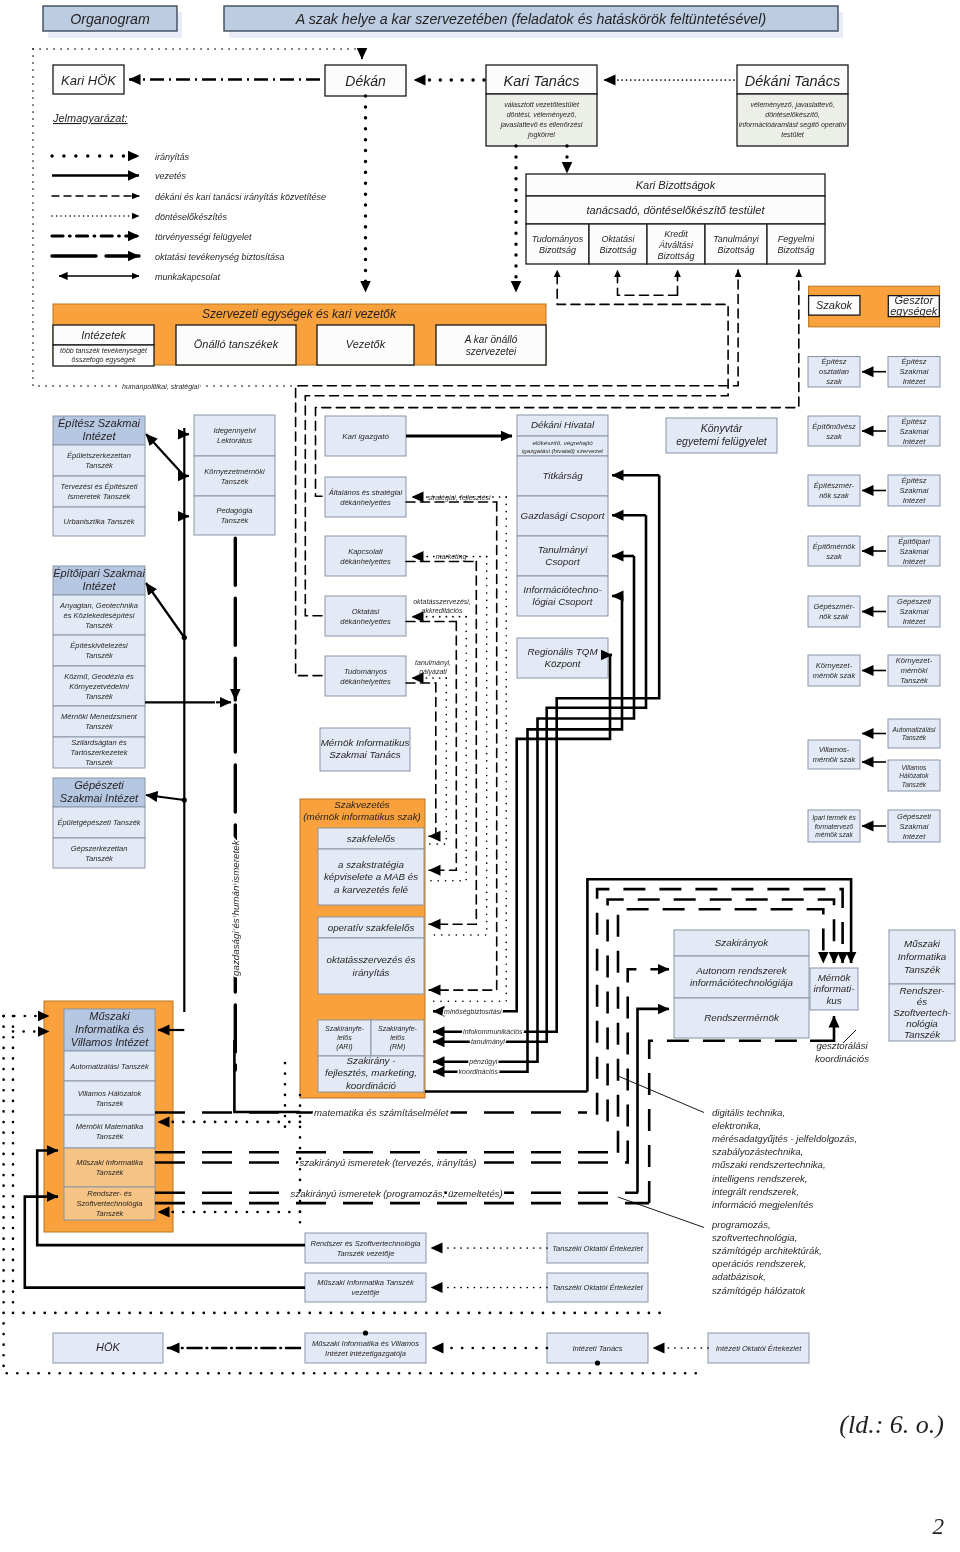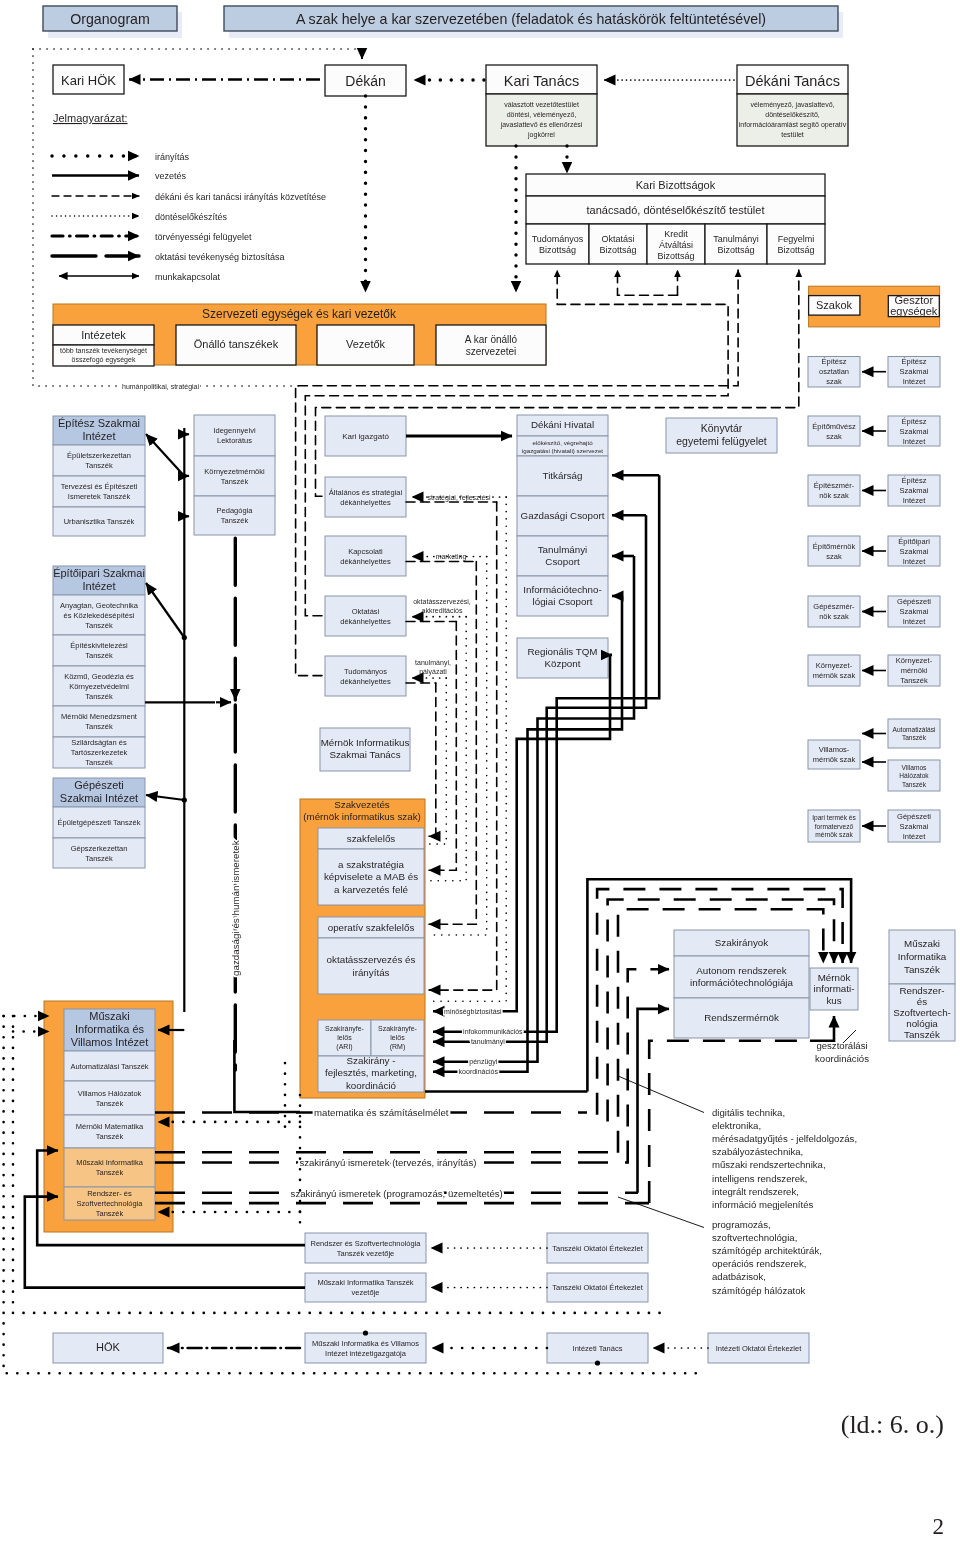--- a/index.html
+++ b/index.html
@@ -1,18 +1,18 @@
 <!DOCTYPE html>
 <html><head>
 <meta charset="utf-8">
 <title>Organogram</title>
 <style>
 html,body{margin:0;padding:0;background:#fff;}
 body{width:960px;height:1552px;overflow:hidden;font-family:"Liberation Sans",sans-serif;}
-#root{position:relative;width:960px;height:1112px;}
+#root{position:relative;width:960px;height:1112px;font-style:italic;}
 svg#diagram{position:absolute;top:0;left:0;display:block;}
 text{font-family:"Liberation Sans",sans-serif;fill:#231f20;dominant-baseline:alphabetic;}
 .sh{fill:#e8ecf6;}
 .hbox{fill:#bccce1;stroke:#3e4b5b;stroke-width:1.4;}
 .wbox{fill:#fcfcfc;stroke:#1a1a1a;stroke-width:1.3;}
 .gbox{fill:#eceee8;stroke:#1a1a1a;stroke-width:1.3;}
 .bbox{fill:#e4eaf5;stroke:#8795a8;stroke-width:1;}
 .bhdr{fill:#b6c7e2;stroke:#8795a8;stroke-width:1;}
 .ob{fill:#f9a13c;stroke:#b9761f;stroke-width:1;}
 .ol{fill:#f6c485;stroke:#8795a8;stroke-width:1;}

